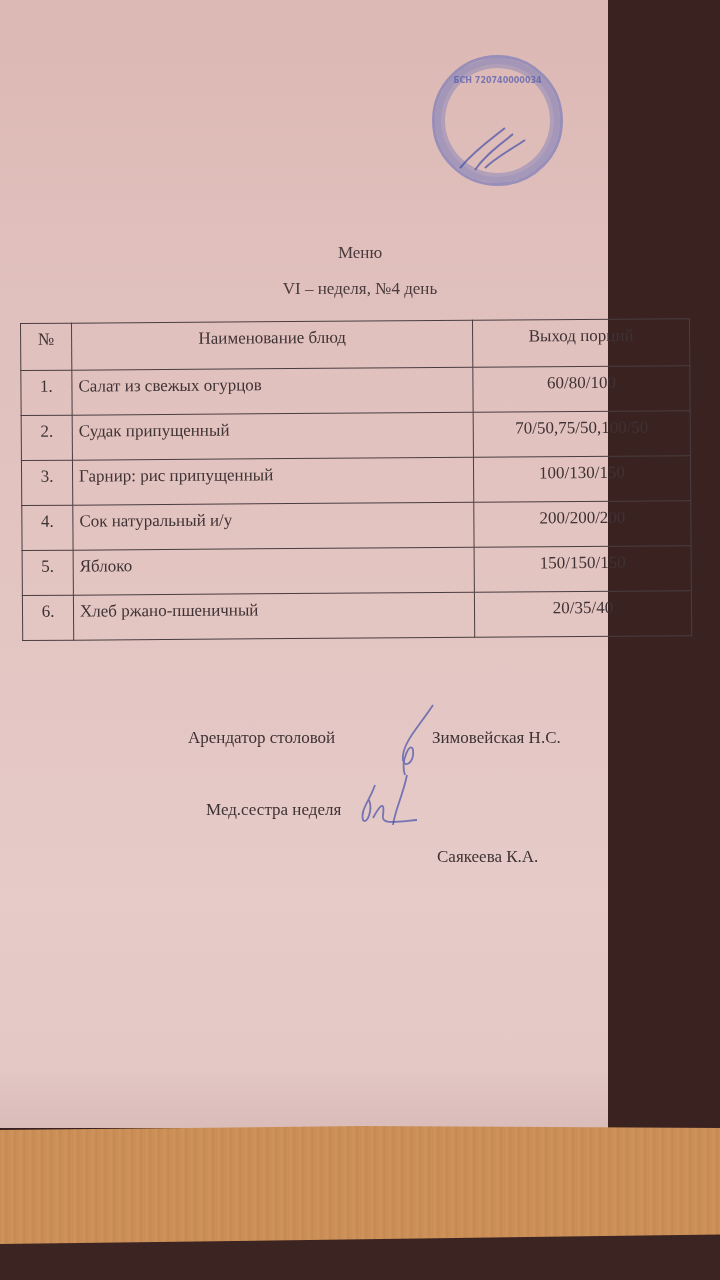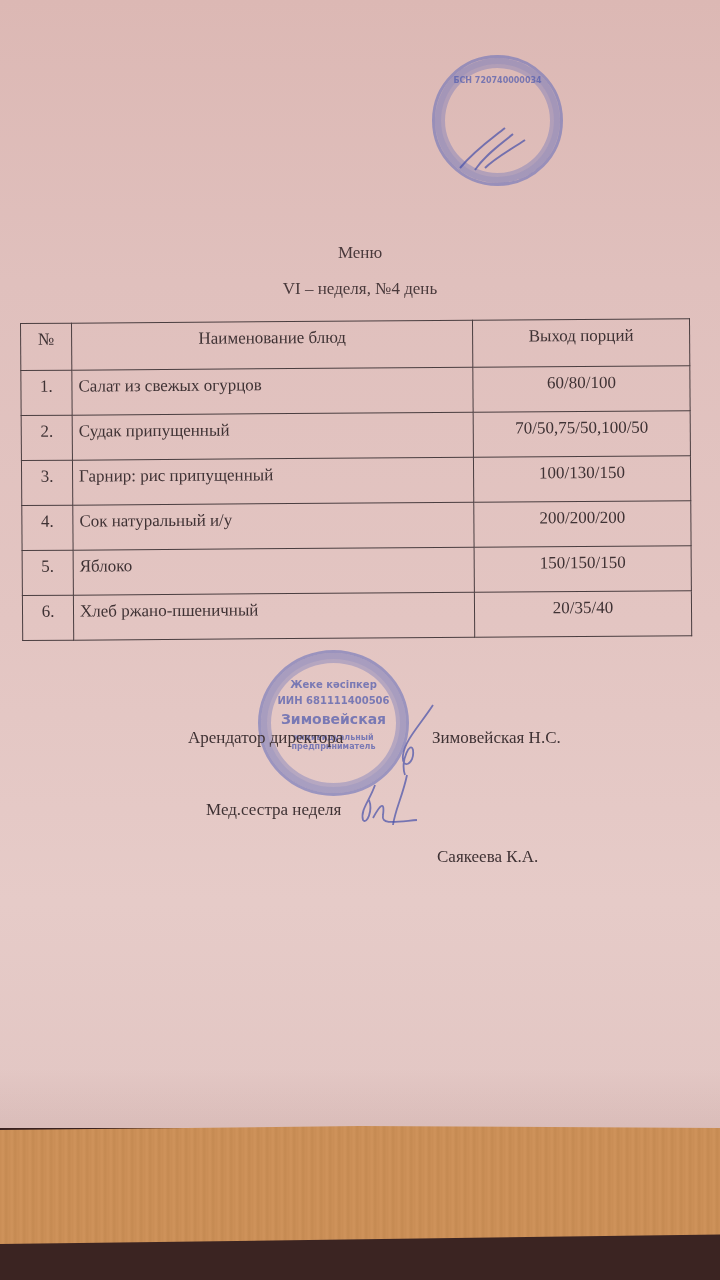--- a/index.html
+++ b/index.html
@@ -2,21 +2,21 @@
 <html><head>
   <meta charset="utf-8">
   <style>
     html, body { margin: 0; padding: 0; }
     body {
       width: 720px; height: 1280px; overflow: hidden; position: relative;
       background: #3a2220;
       font-family: "Liberation Serif", "DejaVu Serif", serif;
     }
     .paper {
-      position: absolute; left: 0; top: 0; width: 720px; height: 1128px;
+      position: absolute; left: 0; top: 0; width: 608px; height: 1128px;
       background: linear-gradient(180deg, #dcb8b4 0%, #e0c0bd 25%, #e3c5c2 55%, #e6cbc8 80%, #e2c6c3 100%);
     }
     .paper::after {
       content: ""; position: absolute; left:0; right:0; bottom:0; height: 60px;
       background: linear-gradient(180deg, rgba(0,0,0,0) 0%, rgba(160,120,115,0.12) 100%);
     }
     .table-edge {
       position: absolute; left: 0; top: 1126px; width: 720px; height: 118px;
       background: repeating-linear-gradient(90deg, #c98d55 0px, #cf935b 3px, #c58a52 6px, #cc9058 9px);
       clip-path: polygon(0 4px, 50% 0, 100% 2px, 100% 92%, 0 100%);
@@ -124,28 +124,22 @@
       <td class="col-out">150/150/150</td>
     </tr>
     <tr>
       <td class="col-num">6.</td>
       <td class="col-name">Хлеб ржано-пшеничный</td>
       <td class="col-out">20/35/40</td>
     </tr>
   </tbody>
     </table>
 
-  <div class="stamp stamp-bottom">
-    <div class="stamp-text" style="top:26px;">Жеке кәсіпкер</div>
-    <div class="stamp-text" style="top:42px;">ИИН 681111400506</div>
-    <div class="stamp-text" style="top:58px;font-size:14px;">Зимовейская</div>
-    <div class="stamp-text" style="top:80px;font-size:8px;">индивидуальный предприниматель</div>
-  </div>
 
-  <div class="sign-row" style="left:188px;top:728px;">Арендатор директора</div>
+  <div class="sign-row" style="left:188px;top:728px;">Арендатор столовой</div>
   <div class="sign-row" style="left:432px;top:728px;text-align:right;">Зимовейская Н.С.</div>
 
   <svg class="sig-scribble" style="left:385px;top:700px;" width="60" height="130">
     <path d="M48 5 C35 25, 20 40, 18 55 C16 70, 30 65, 28 50 C26 40, 15 60, 20 75 M22 75 C18 95, 10 110, 8 125" stroke="rgba(70,80,170,0.7)" stroke-width="1.8" fill="none"></path>
   </svg>
 
   <div class="sign-row" style="left:206px;top:800px;">Мед.сестра неделя</div>
   <div class="sign-row" style="left:437px;top:800px;margin-top:47px;">Саякеева К.А.</div>
 
   <svg class="sig-scribble" style="left:345px;top:780px;" width="75" height="50">

